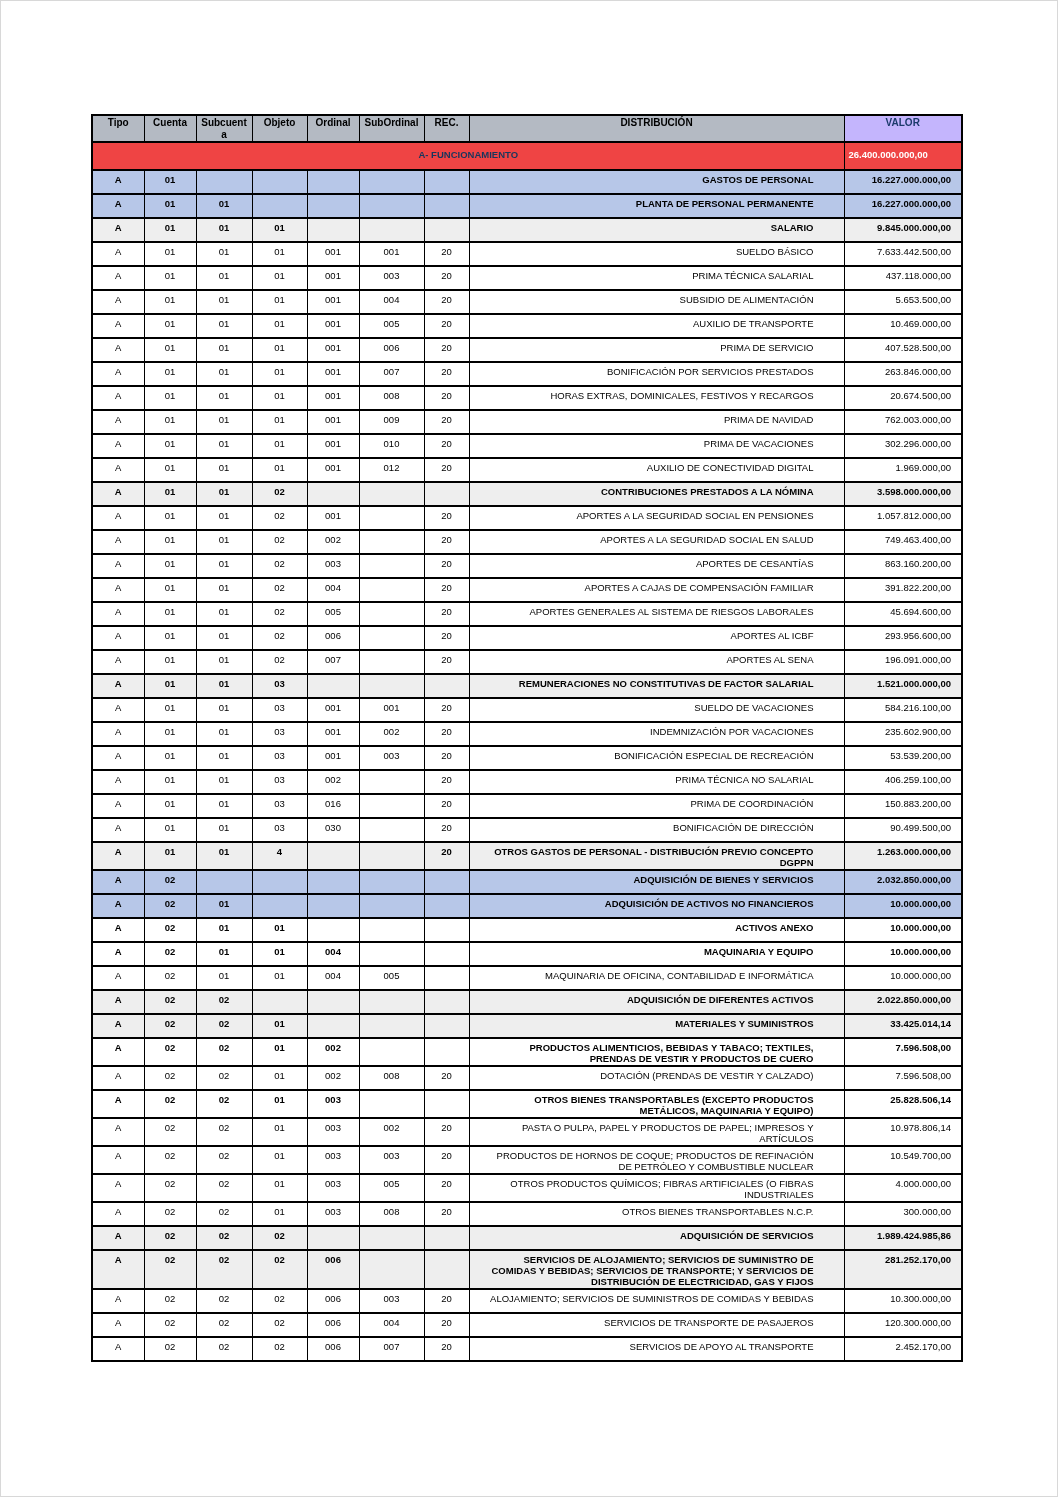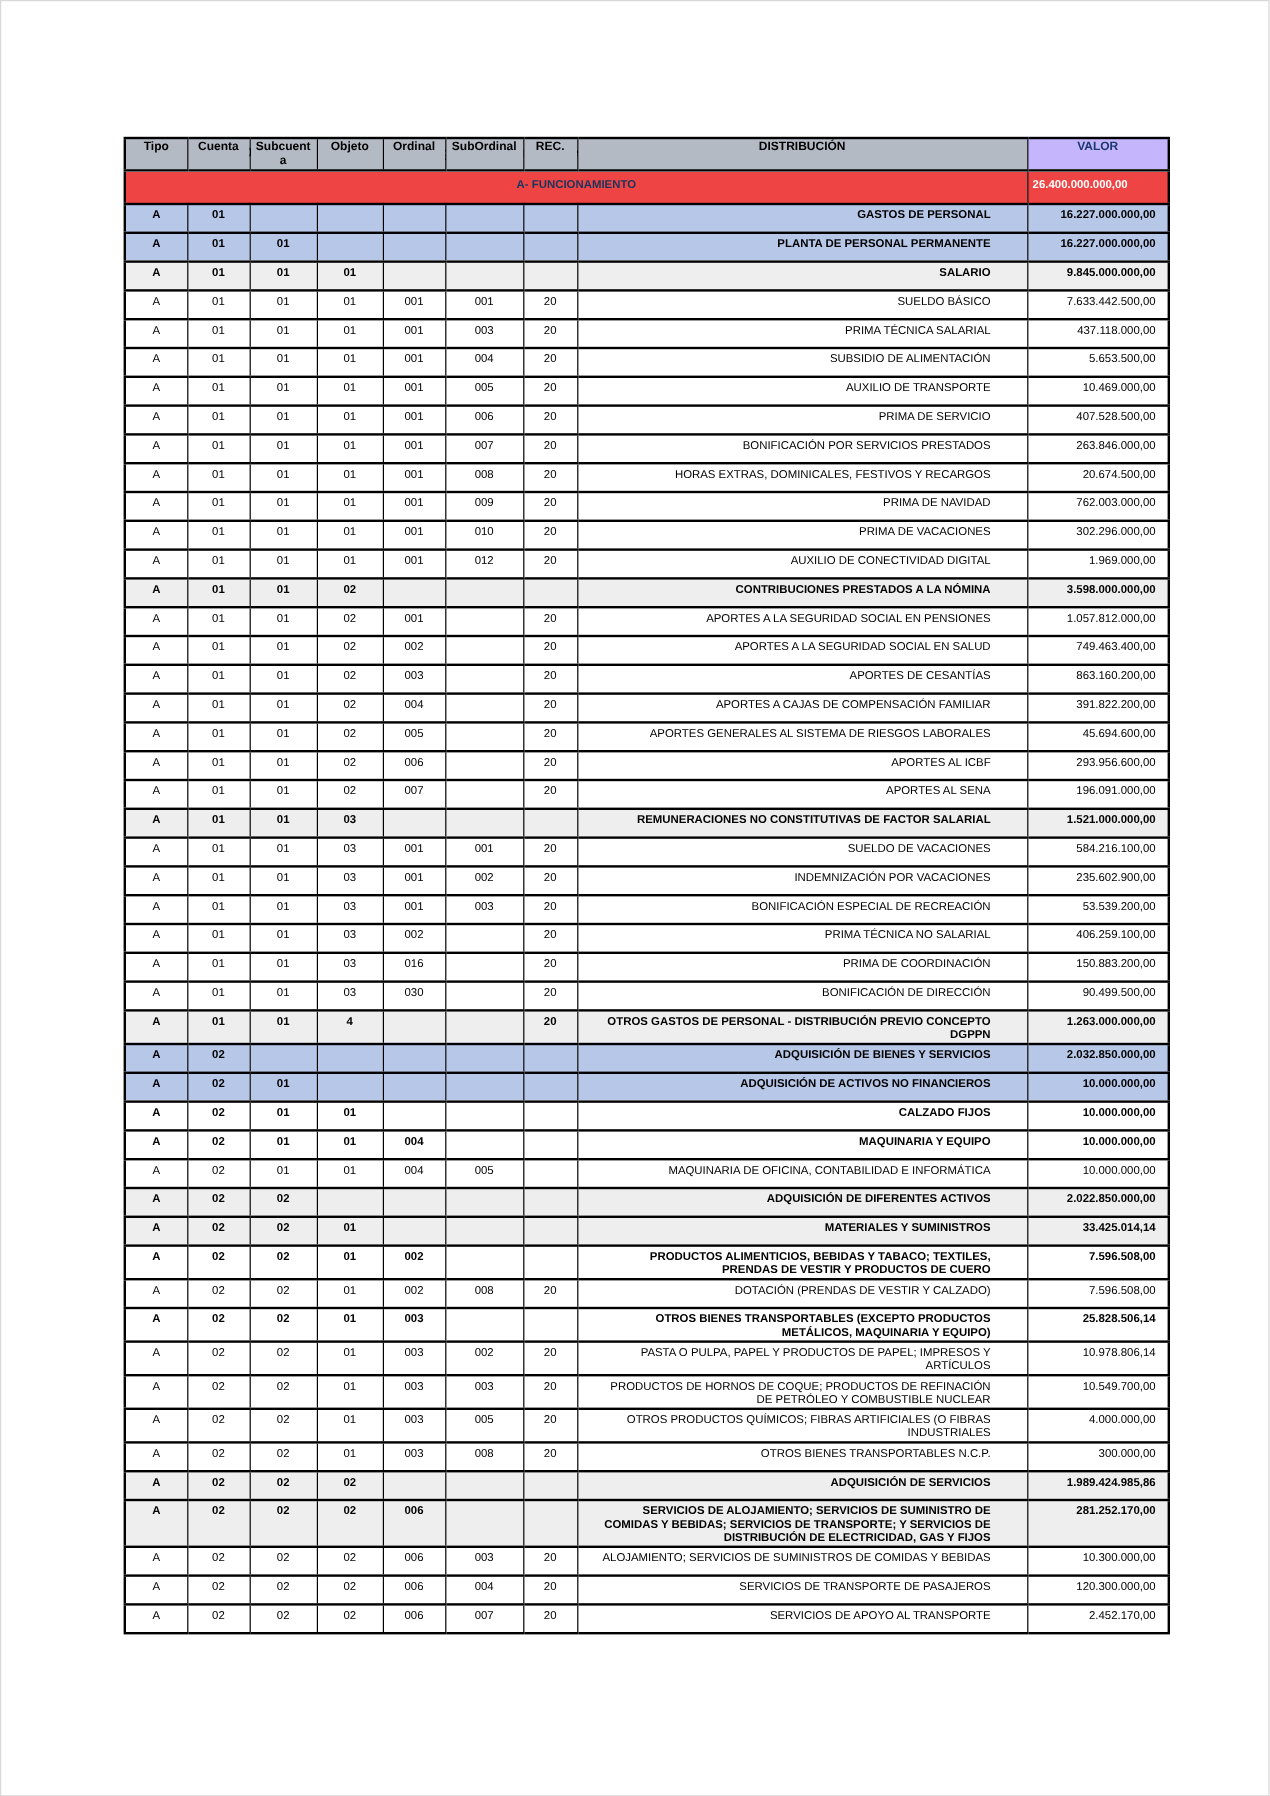--- a/index.html
+++ b/index.html
@@ -13,21 +13,21 @@
   }
   .doc-title{
     position:absolute;
     top:95px;left:93px;width:752px;
     text-align:center;
     font-size:12px;font-weight:bold;color:#000;
     white-space:nowrap;
     margin-top:24px;
   }
   table.budget{
-    position:absolute;left:102px;top:113px;
+    position:absolute;left:90px;top:113px;
     width:870px;
     border-collapse:collapse;
     table-layout:fixed;
     border:2px solid #000;
   }
   table.budget td, table.budget th{
     border-left:1px solid #000;
     border-right:1px solid #000;
     border-top:2px solid #000;
     border-bottom:2px solid #000;
@@ -445,21 +445,21 @@
         <td class="c-valor">10.000.000,00</td>
       </tr>
       <tr class="row r-white b">
         <td class="c-tipo">A</td>
         <td class="c-cuenta">02</td>
         <td class="c-subcuenta">01</td>
         <td class="c-objeto">01</td>
         <td class="c-ordinal"></td>
         <td class="c-subordinal"></td>
         <td class="c-rec"></td>
-        <td class="c-descripcion">CALZADO FIJOS</td>
+        <td class="c-descripcion">ACTIVOS ANEXO</td>
         <td class="c-valor">10.000.000,00</td>
       </tr>
       <tr class="row r-white b">
         <td class="c-tipo">A</td>
         <td class="c-cuenta">02</td>
         <td class="c-subcuenta">01</td>
         <td class="c-objeto">01</td>
         <td class="c-ordinal">004</td>
         <td class="c-subordinal"></td>
         <td class="c-rec"></td>

